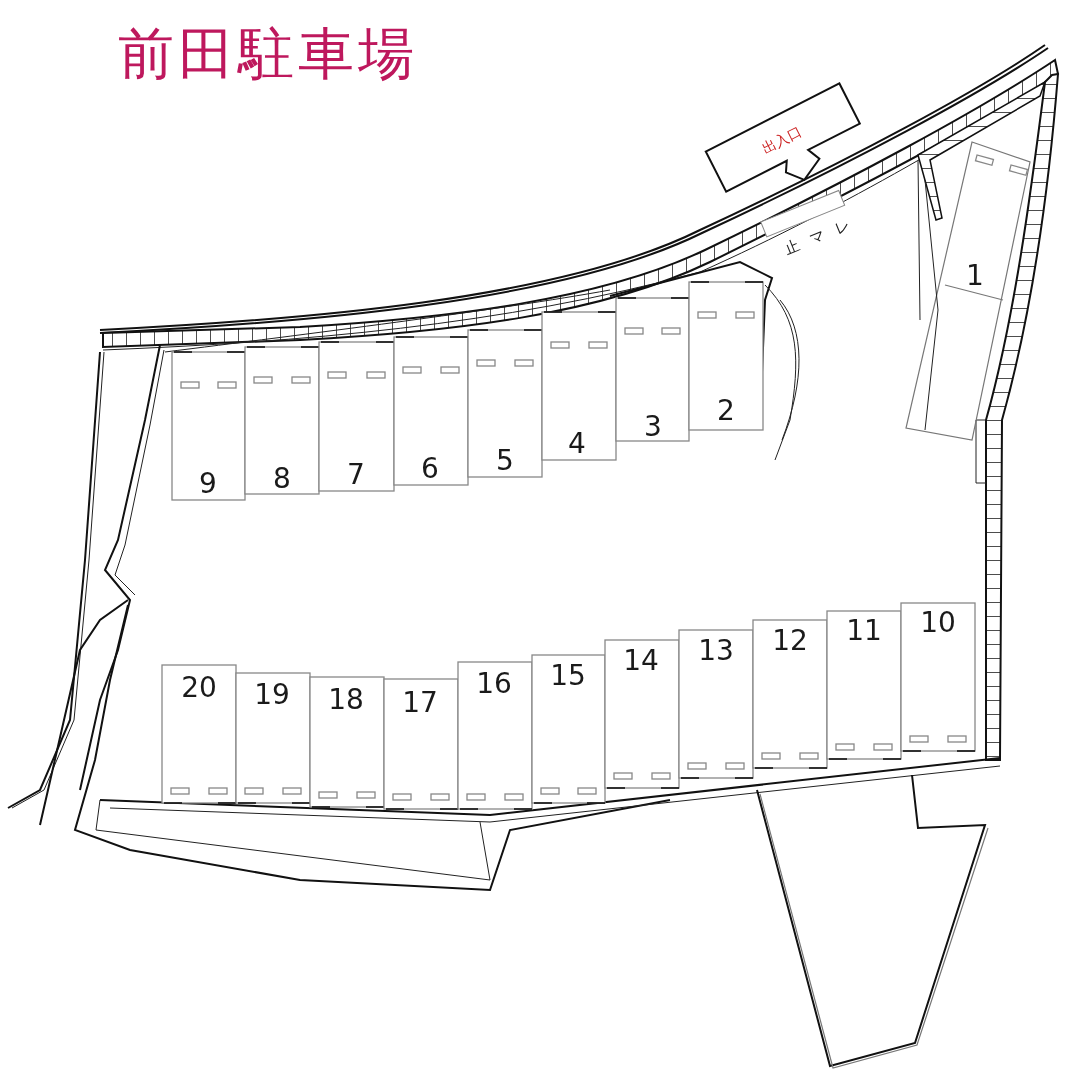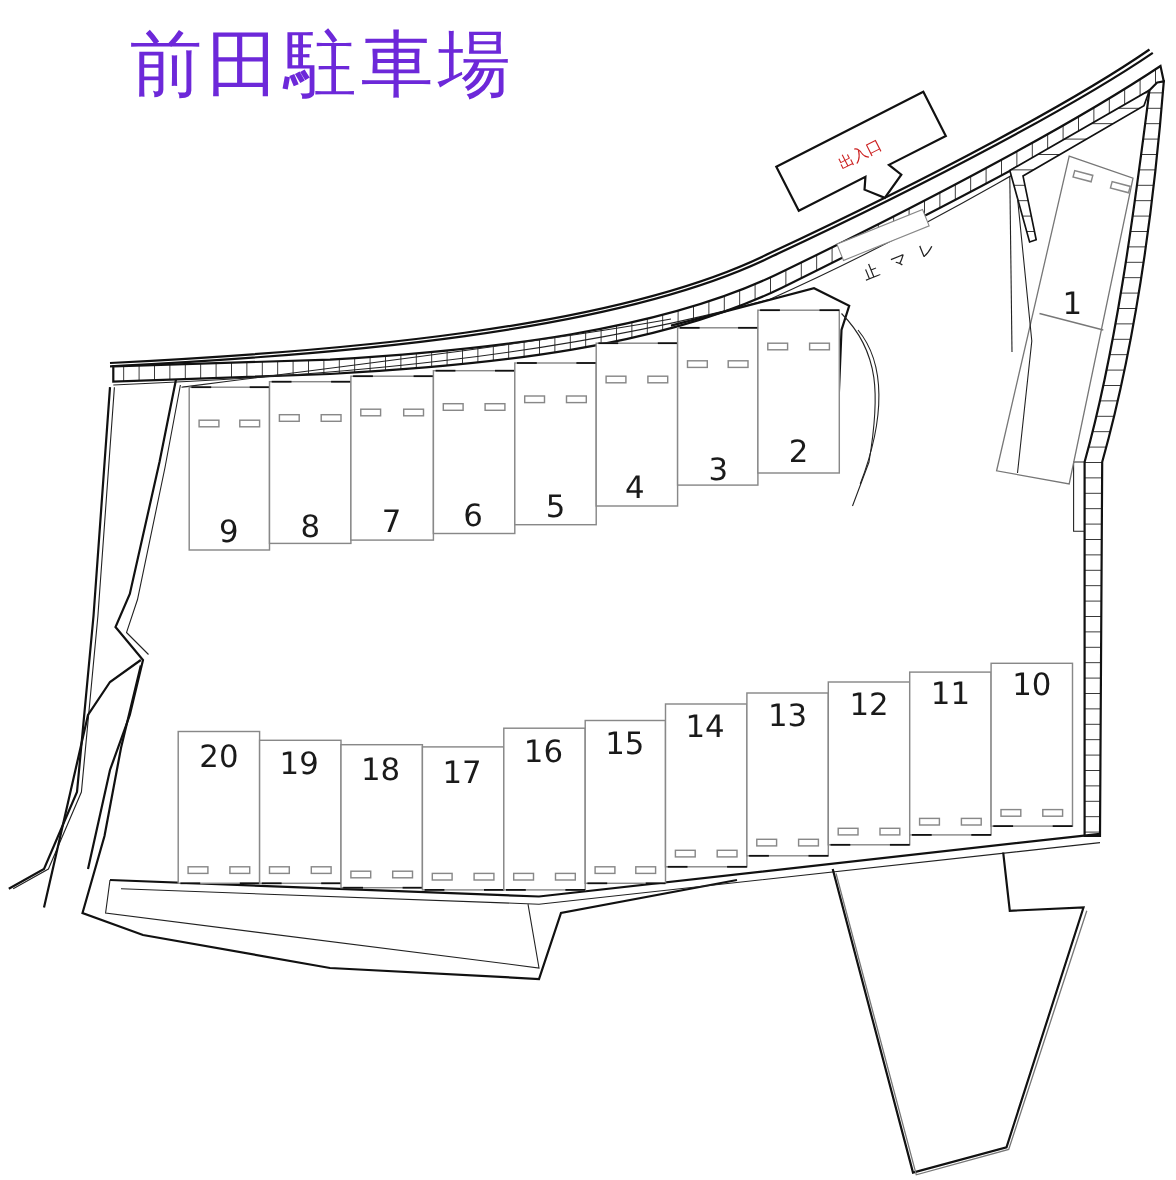--- a/index.html
+++ b/index.html
@@ -1,18 +1,18 @@
 <!DOCTYPE html>
 <html><head>
   <meta charset="utf-8">
   <style>
     html, body { margin: 0; padding: 0; background: #ffffff; }
     body { width: 1069px; height: 1073px; position: relative; overflow: hidden; font-family: "DejaVu Sans", "Liberation Sans", sans-serif; }
     #map { position: absolute; left: 0; top: 0; width: 1069px; height: 1073px; }
-    .title { position: absolute; left: 118px; top: 26px; font-size: 66px; letter-spacing: 4px; color: #6d28d9; font-weight: 400; line-height: 1; white-space: nowrap; }
+    .title { position: absolute; left: 118px; top: 26px; font-size: 56px; letter-spacing: 4px; color: #be185d; font-weight: 400; line-height: 1; white-space: nowrap; }
     .slot-num { font-size: 28px; fill: #1a1a1a; font-family: "DejaVu Sans", "Liberation Sans", sans-serif; }
     .wall { fill: none; stroke: #111; stroke-width: 2; }
     .thin { fill: none; stroke: #222; stroke-width: 1; }
     .gray { fill: none; stroke: #777; stroke-width: 1.2; }
     .stop { fill: #fff; stroke: #888; stroke-width: 1.3; }
     .slot { fill: #fff; stroke: #888; stroke-width: 1.3; }
     .entry-label { fill: #cc2222; font-size: 14px; }
     .stop-text { fill: #222; font-size: 15px; }
   </style>
 </head>

